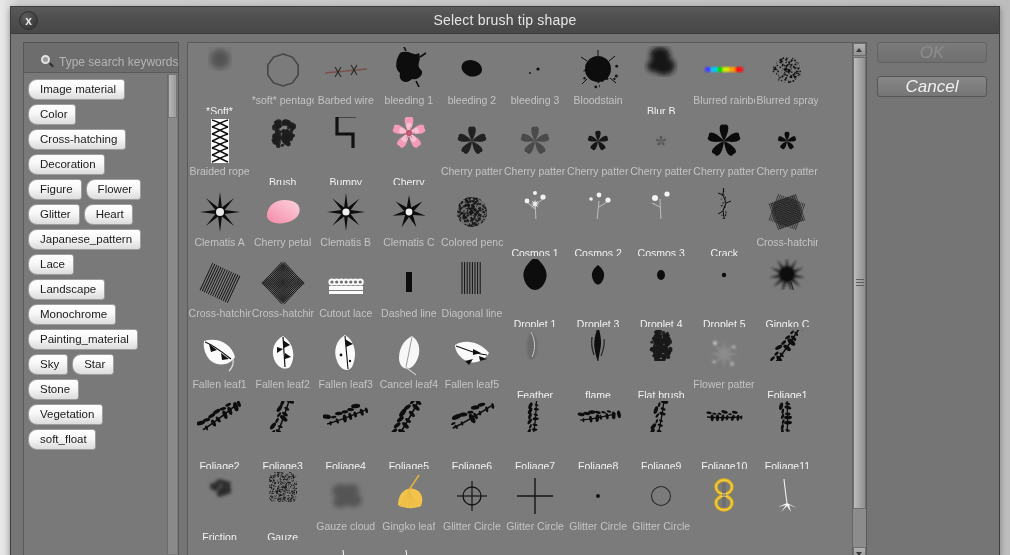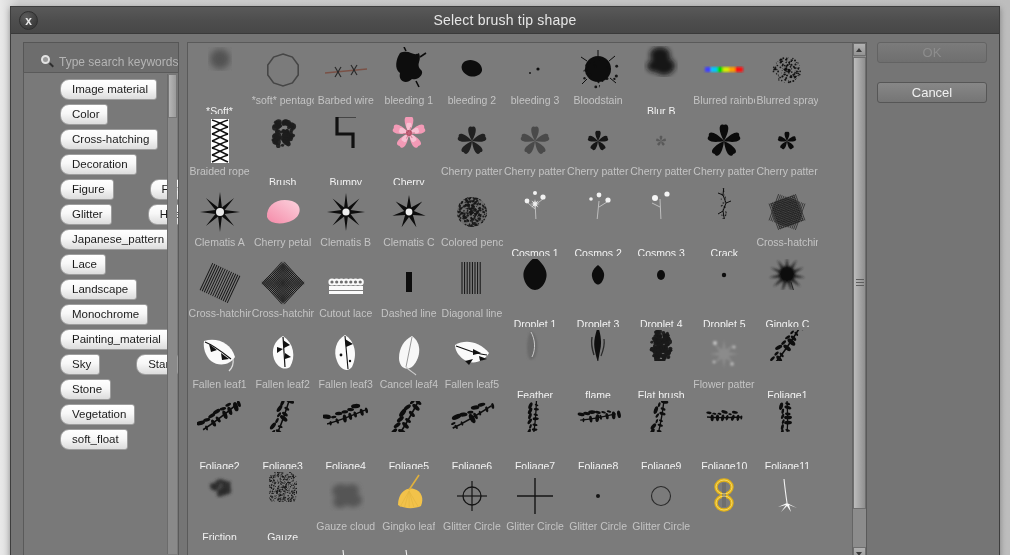--- a/index.html
+++ b/index.html
@@ -140,21 +140,20 @@
     background: linear-gradient(to bottom, #ffffff 0%, #f7f7f7 45%, #dcdcdc 100%);
     border: 1px solid #9d9d9d;
     border-radius: 9px 3px 3px 9px;
     color: #1a1a1a;
     font-size: 11.5px;
     padding: 2px 8px 2px 11px;
     line-height: 15px;
     white-space: nowrap;
     cursor: pointer;
     box-sizing: border-box;
-    margin-left: 32px;
   }
   .tag-scroll {
     position: absolute;
     right: 1px;
     top: 1px;
     bottom: 1px;
     width: 9px;
     background: #8a8a8a;
     border-left: 1px solid #6b6b6b;
   }
@@ -282,30 +281,31 @@
   .right-panel {
     position: absolute;
     right: 12px;
     top: 8px;
     width: 110px;
   }
   .btn {
     display: block;
     width: 100%;
     height: 21px;
-    margin-bottom: 19px;
+    margin-bottom: 13px;
     background: linear-gradient(to bottom, #878787, #757575);
     border: 1px solid #565656;
     border-radius: 3px;
     color: #f0f0f0;
-    font-size: 13px;
+    font-size: 17px;
     line-height: 19px;
     text-align: center;
     box-sizing: border-box;
     cursor: pointer;
+    font-style: italic;
   }
   .btn.disabled {
     color: #8d8d8d;
     background: linear-gradient(to bottom, #7b7b7b, #6f6f6f);
     border-color: #636363;
     cursor: default;
   }
 </style>
 </head>
 <body>

